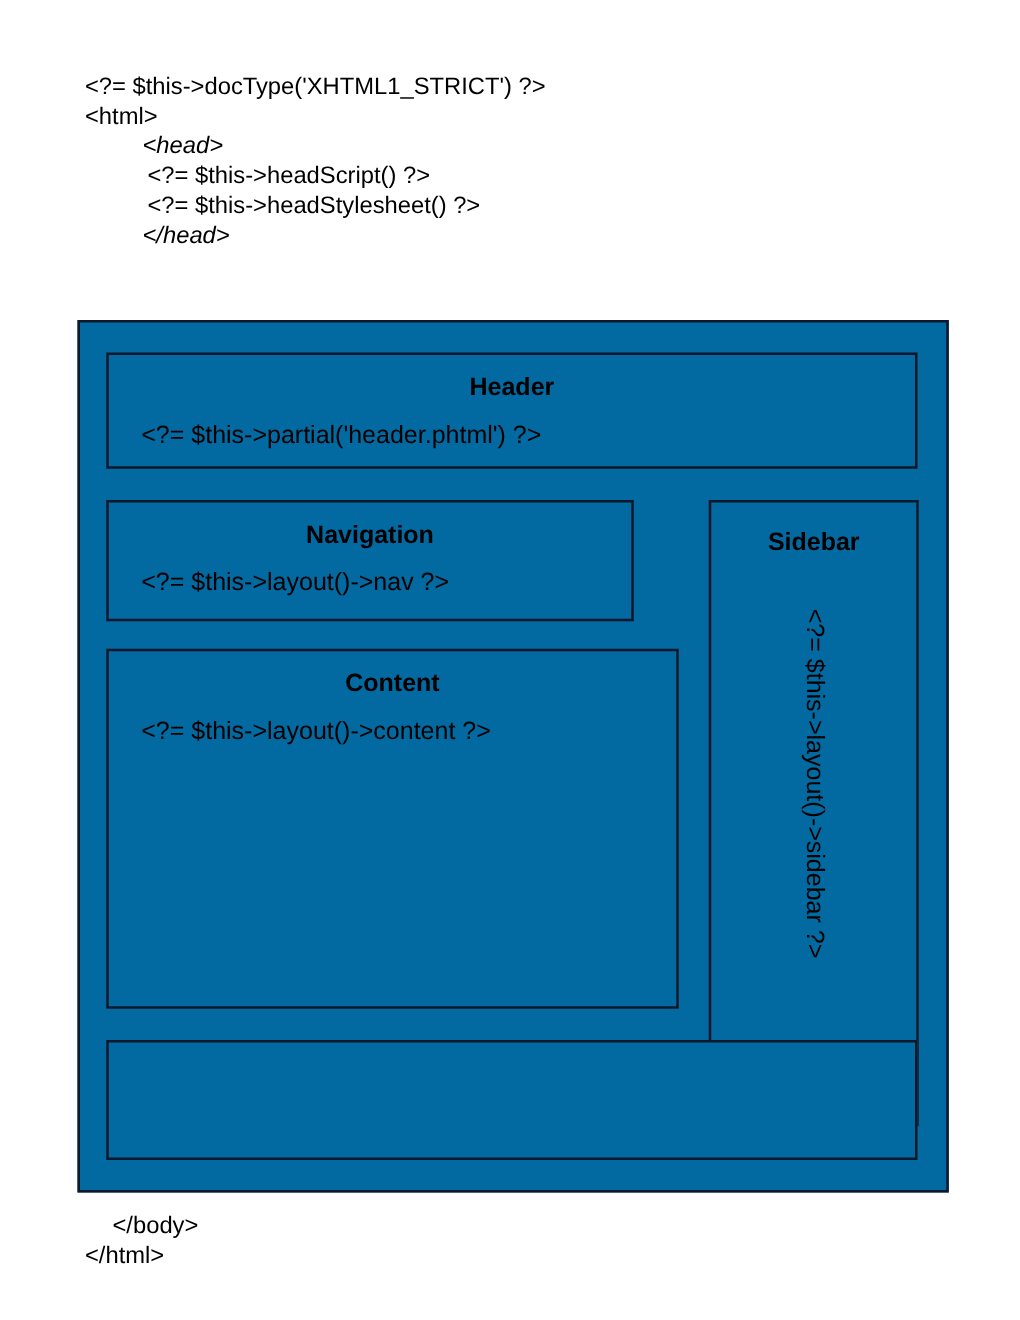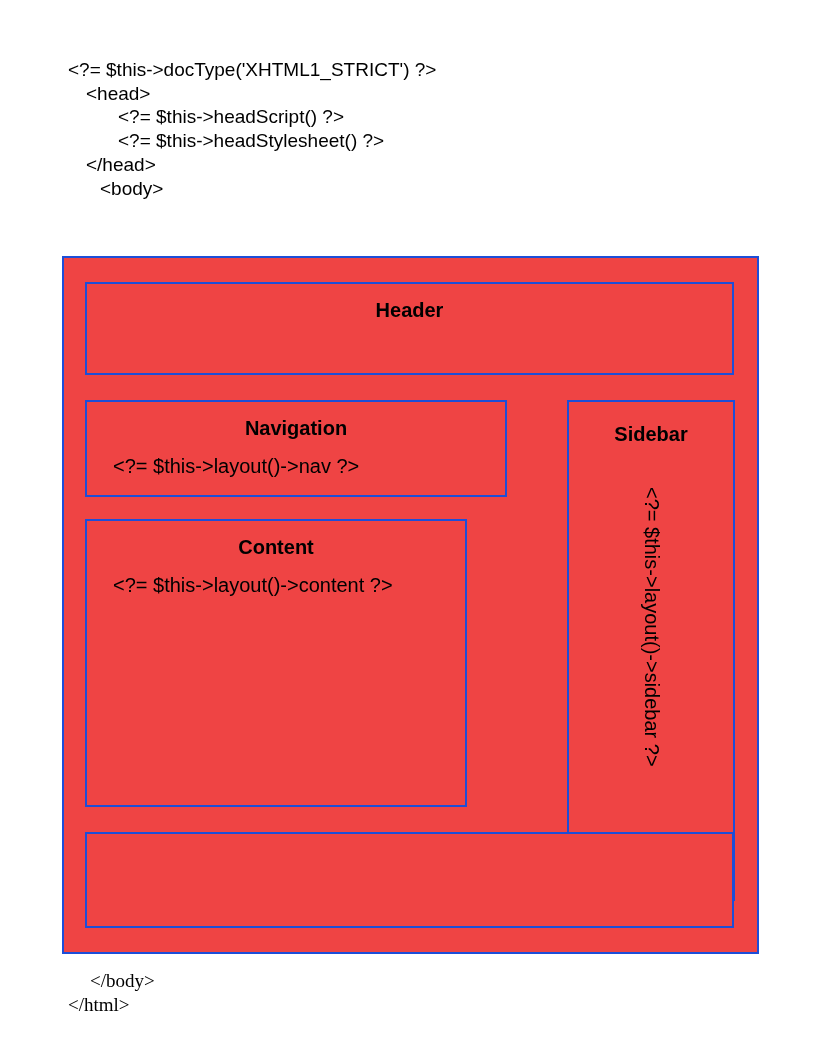--- a/index.html
+++ b/index.html
@@ -14,37 +14,37 @@
   }
 
   
   .codeblock {
     position: absolute;
     font-size: 19px;
     line-height: 23.7px;
     white-space: nowrap;
   }
   #code-top { left: 68px; top: 58px; }
-  #code-bottom { left: 68px; top: 969px; font-family: Liberation Serif, serif; }
-  .ind-head { margin-left: 18px; }   
+  #code-bottom { left: 68px; top: 969px; }
+  .ind-head { margin-left: 46px; font-style: italic; }   
   .ind-body { margin-left: 32px; }   
   .ind-inner { margin-left: 50px; }  
   .ind-close-body { margin-left: 22px; } 
 
   
   .box {
     position: absolute;
-    border: 2px solid #1d4ed8;
-    background: #ef4444;
+    border: 2px solid #0f172a;
+    background: #0369a1;
   }
   #outer-box { left: 62px; top: 256px; width: 697px; height: 698px; }
   #header-box  { left: 21px;  top: 24px;  width: 649px; height: 93px; }
   #nav-box     { left: 21px;  top: 142px; width: 422px; height: 97px; }
   #sidebar-box { left: 503px; top: 142px; width: 168px; height: 501px; }
-  #content-box { left: 21px;  top: 261px; width: 382px; height: 288px; }
+  #content-box { left: 21px;  top: 261px; width: 458px; height: 288px; }
   #footer-box  { left: 21px;  top: 574px; width: 649px; height: 96px; }
 
   .box-title {
     font-size: 20px;
     font-weight: bold;
     line-height: 24px;
     text-align: center;
     margin-top: 14px;
   }
   .box-code {
@@ -67,31 +67,32 @@
     writing-mode: vertical-rl; 
     font-size: 20px;
     white-space: nowrap;
   }
 </style>
 </head>
 <body>
 
 <div id="code-top" class="codeblock">
   <div class="code-line">&lt;?= $this-&gt;docType('XHTML1_STRICT') ?&gt;</div>
+  <div class="code-line">&lt;html&gt;</div>
   <div class="code-line ind-head">&lt;head&gt;</div>
   <div class="code-line ind-inner">&lt;?= $this-&gt;headScript() ?&gt;</div>
   <div class="code-line ind-inner">&lt;?= $this-&gt;headStylesheet() ?&gt;</div>
   <div class="code-line ind-head">&lt;/head&gt;</div>
-  <div class="code-line ind-body">&lt;body&gt;</div>
 </div>
 
 <div id="outer-box" class="box">
 
   <div id="header-box" class="box">
     <div class="box-title">Header</div>
+    <div class="box-code">&lt;?= $this-&gt;partial('header.phtml') ?&gt;</div>
   </div>
 
   <div id="nav-box" class="box">
     <div class="box-title">Navigation</div>
     <div class="box-code">&lt;?= $this-&gt;layout()-&gt;nav ?&gt;</div>
   </div>
 
   <div id="sidebar-box" class="box">
     <div class="box-title">Sidebar</div>
     <div class="sidebar-body">

